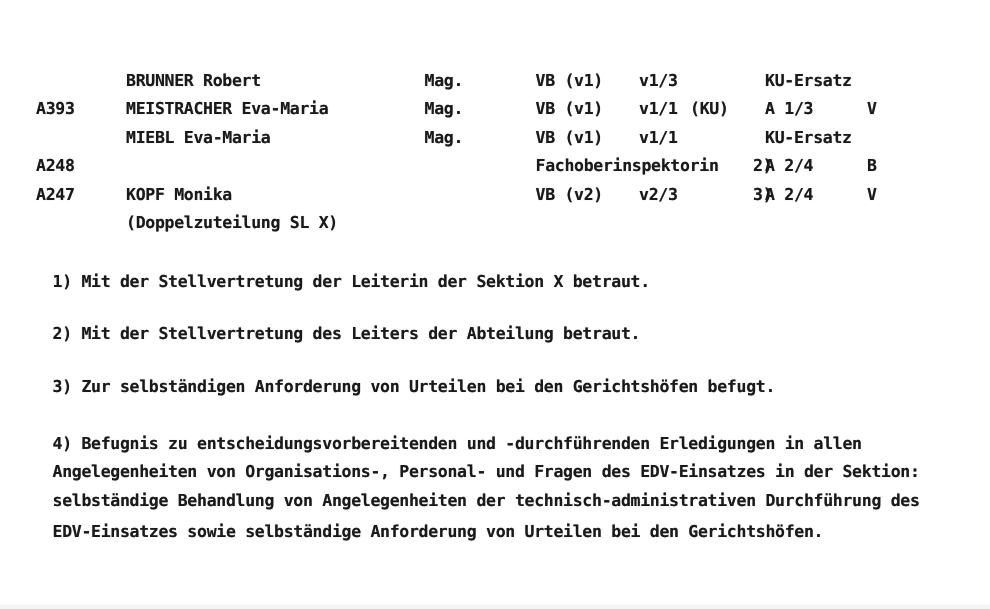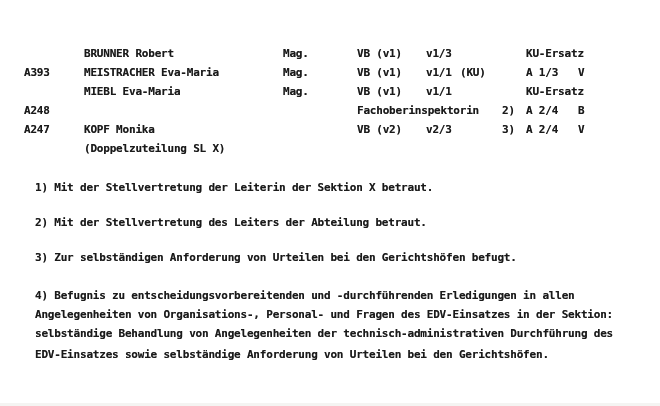--- a/index.html
+++ b/index.html
@@ -21,21 +21,21 @@
   }
   .row{position:absolute;left:0;width:660px;height:14px;line-height:14px;}
   .c{position:absolute;top:0;white-space:pre;}
   .col-code   {left:24px;}
   .col-name   {left:84px;}
   .col-title  {left:246px;margin-left:37px;}
   .col-funk   {left:357px;}
   .col-gehalt {left:426px;}
   .col-ku     {left:460px;text-align:center;}
   .col-note   {left:502px;}
-  .col-klasse {left:526px;}
+  .col-klasse {left:510px;}
   .col-flag   {left:578px;}
   .fnline{position:absolute;left:35px;white-space:pre;height:14px;line-height:14px;}
 </style>
 </head>
 <body>
 
 <div class="page">
 
   <div>
 

